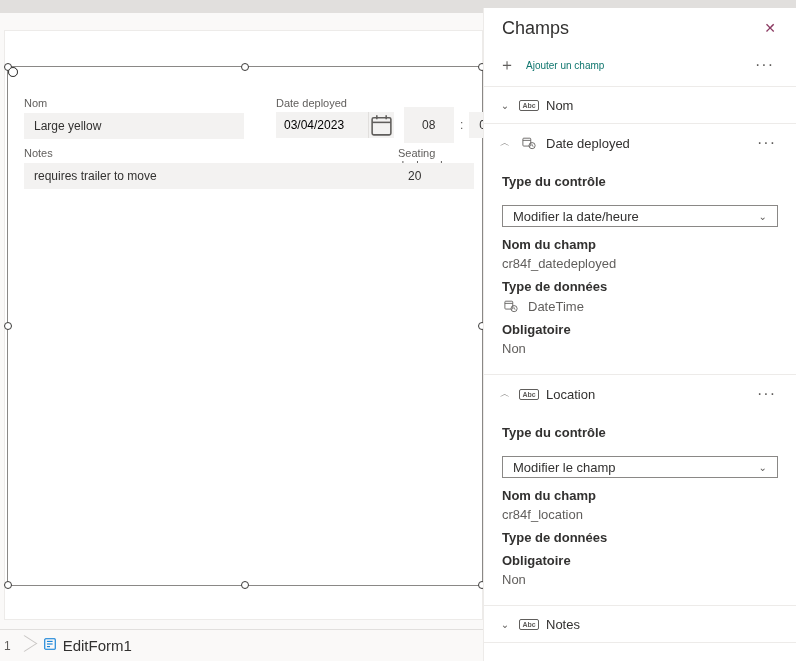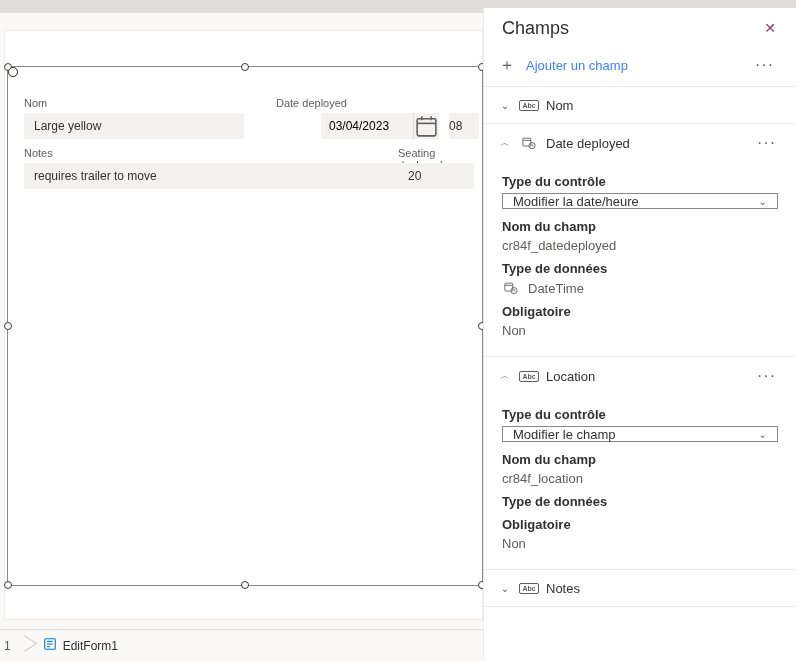--- a/index.html
+++ b/index.html
@@ -25,45 +25,45 @@
 .fld-label { font-size: 11px; color: #605e5c; position: absolute; }
 .fld-input { position: absolute; background: #f3f2f1; border: none; font-size: 12px; padding: 1px 10px; color: #323130; height: 26px; }
 
 .panel { position: absolute; right: 0; top: 8px; width: 313px; height: 661px; background: #fff; border-left: 1px solid #edebe9; display: flex; flex-direction: column; }
 .panel-header { display: flex; align-items: center; justify-content: space-between; padding: 8px 16px 6px 18px; }
 .panel-title { font-size: 18px; font-weight: 400; color: #323130; }
 .close-x { font-size: 14px; color: #8b3a62; cursor: pointer; padding: 4px; }
 
 .add-row { display: flex; align-items: center; padding: 10px 16px 12px 14px; border-bottom: 1px solid #edebe9; }
 .add-plus { width: 18px; height: 18px; display: flex; align-items: center; justify-content: center; margin-right: 10px; color: #605e5c; font-size: 16px; font-weight: 300; }
-.add-label { font-size: 13px; color: #3b82f6; flex: 1; }
+.add-label { font-size: 10px; color: #0f766e; flex: 1; }
 .more-dots { color: #605e5c; font-size: 16px; padding: 0 6px; letter-spacing: 1px; }
 
 .fields-scroll { flex: 1; overflow-y: auto; position: relative; }
 .fields-scroll::-webkit-scrollbar { width: 14px; }
 .fields-scroll::-webkit-scrollbar-track { background: #fff; }
 .fields-scroll::-webkit-scrollbar-thumb { background: #c8c6c4; border: 4px solid #fff; border-radius: 8px; }
 
 .field-card { border-bottom: 1px solid #edebe9; }
 .field-head { display: flex; align-items: center; padding: 10px 14px; cursor: pointer; }
 .chev { width: 14px; color: #605e5c; font-size: 10px; margin-right: 8px; display: inline-flex; justify-content: center; }
 .type-icon { width: 18px; height: 16px; margin-right: 8px; display: inline-flex; align-items: center; justify-content: center; }
 .type-icon svg { width: 16px; height: 14px; }
 .field-name { font-size: 13px; color: #323130; flex: 1; }
 .field-body { padding: 4px 18px 14px 18px; background: #fff; }
 .prop-label { font-size: 13px; font-weight: 600; color: #323130; margin-top: 8px; margin-bottom: 4px; }
 .prop-value { font-size: 13px; color: #605e5c; margin-bottom: 4px; }
 .prop-value-icon { display: flex; align-items: center; }
-.dropdown { width: 100%; height: 16px; border: 1px solid #8a8886; background: #fff; display: flex; align-items: center; justify-content: space-between; padding: 0 10px; font-size: 13px; margin-top: 4px; margin-bottom: 10px; cursor: pointer; }
+.dropdown { width: 100%; height: 22px; border: 1px solid #8a8886; background: #fff; display: flex; align-items: center; justify-content: space-between; padding: 0 10px; font-size: 13px; margin-top: 16px; margin-bottom: 10px; cursor: pointer; }
 .dropdown .dd-caret { font-size: 10px; color: #605e5c; }
 
 .bottom-bar { position: absolute; left: 0; bottom: 0; width: 483px; height: 32px; background: #faf9f8; border-top: 1px solid #e1dfdd; display: flex; align-items: center; }
 .crumb-arrow { width: 22px; height: 32px; position: relative; }
 .crumb-arrow::after { content: ""; position: absolute; left: 6px; top: 6px; width: 14px; height: 14px; border-top: 1px solid #c8c6c4; border-right: 1px solid #c8c6c4; transform: rotate(45deg) skew(-12deg,-12deg); }
-.crumb-item { display: flex; align-items: center; gap: 6px; padding: 0 10px; font-size: 12px; color: #323130; }
+.crumb-item { display: flex; align-items: center; gap: 6px; padding: 0 10px; font-size: 15px; color: #323130; }
 .crumb-icon svg { width: 14px; height: 14px; }
 
 .hr-canvas { position: absolute; left: 0; top: 620px; width: 483px; height: 8px; background: #e1dfdd; }
 
 .date-box { display: flex; align-items: center; position: absolute; }
 .date-input { background: #f3f2f1; border: none; font-size: 12px; padding: 6px 8px; height: 26px; width: 92px; }
 .cal-icn { width: 26px; height: 26px; background: #f3f2f1; border-left: 1px solid #e1dfdd; display: flex; align-items: center; justify-content: center; margin-right: 10px; }
 .time-sep { margin: 0 6px; font-size: 12px; color: #605e5c; }
 
 .abc-box { border: 1px solid #605e5c; border-radius: 2px; font-size: 7px; padding: 1px 2px; color: #605e5c; font-weight: 600; line-height: 1; }
@@ -83,31 +83,31 @@
     <span class="handle-br"></span>
     <span class="handle-ml"></span>
     <span class="handle-mr"></span>
     <span class="handle-mt"></span>
     <span class="handle-mb"></span>
 
     <span class="fld-label" style="left:16px; top:30px;">Nom</span>
     <input class="fld-input" style="left: 16px; top: 46px; width: 220px;" value="Large yellow">
 
     <span class="fld-label" style="left:268px; top:30px;">Date deployed</span>
-    <div class="date-box" style="left:268px; top:46px;margin-left:45px;">
+    <div class="date-box" style="left:268px; top:40px;">
       <input class="date-input" value="03/04/2023" style="">
       <span class="cal-icn">
         <svg viewBox="0 0 16 16" fill="none" stroke="#605e5c" stroke-width="1">
             <rect x="2" y="3" width="12" height="11" rx="1"></rect>
             <line x1="2" y1="6" x2="14" y2="6"></line>
             <line x1="5" y1="1.5" x2="5" y2="4"></line>
             <line x1="11" y1="1.5" x2="11" y2="4"></line>
           </svg>
       </span>
-      <input class="fld-input" style="position: static; width: 30px; padding: 0;" value="08">
+      <input class="fld-input" style="position: static; width: 50px; padding: 18px;" value="08">
       <span class="time-sep">:</span>
       <input class="fld-input" style="position: static; width: 50px; padding: 10px;" value="00">
     </div>
 
     <span class="fld-label" style="left:16px; top:80px;">Notes</span>
     <input class="fld-input" style="left: 16px; top: 96px; width: 388px;" value="requires trailer to move">
 
     <span class="fld-label" style="left:390px; top:80px;">Seating deployed</span>
     <input class="fld-input" style="left: 390px; top: 96px; width: 76px;" value="20">
   </div>

